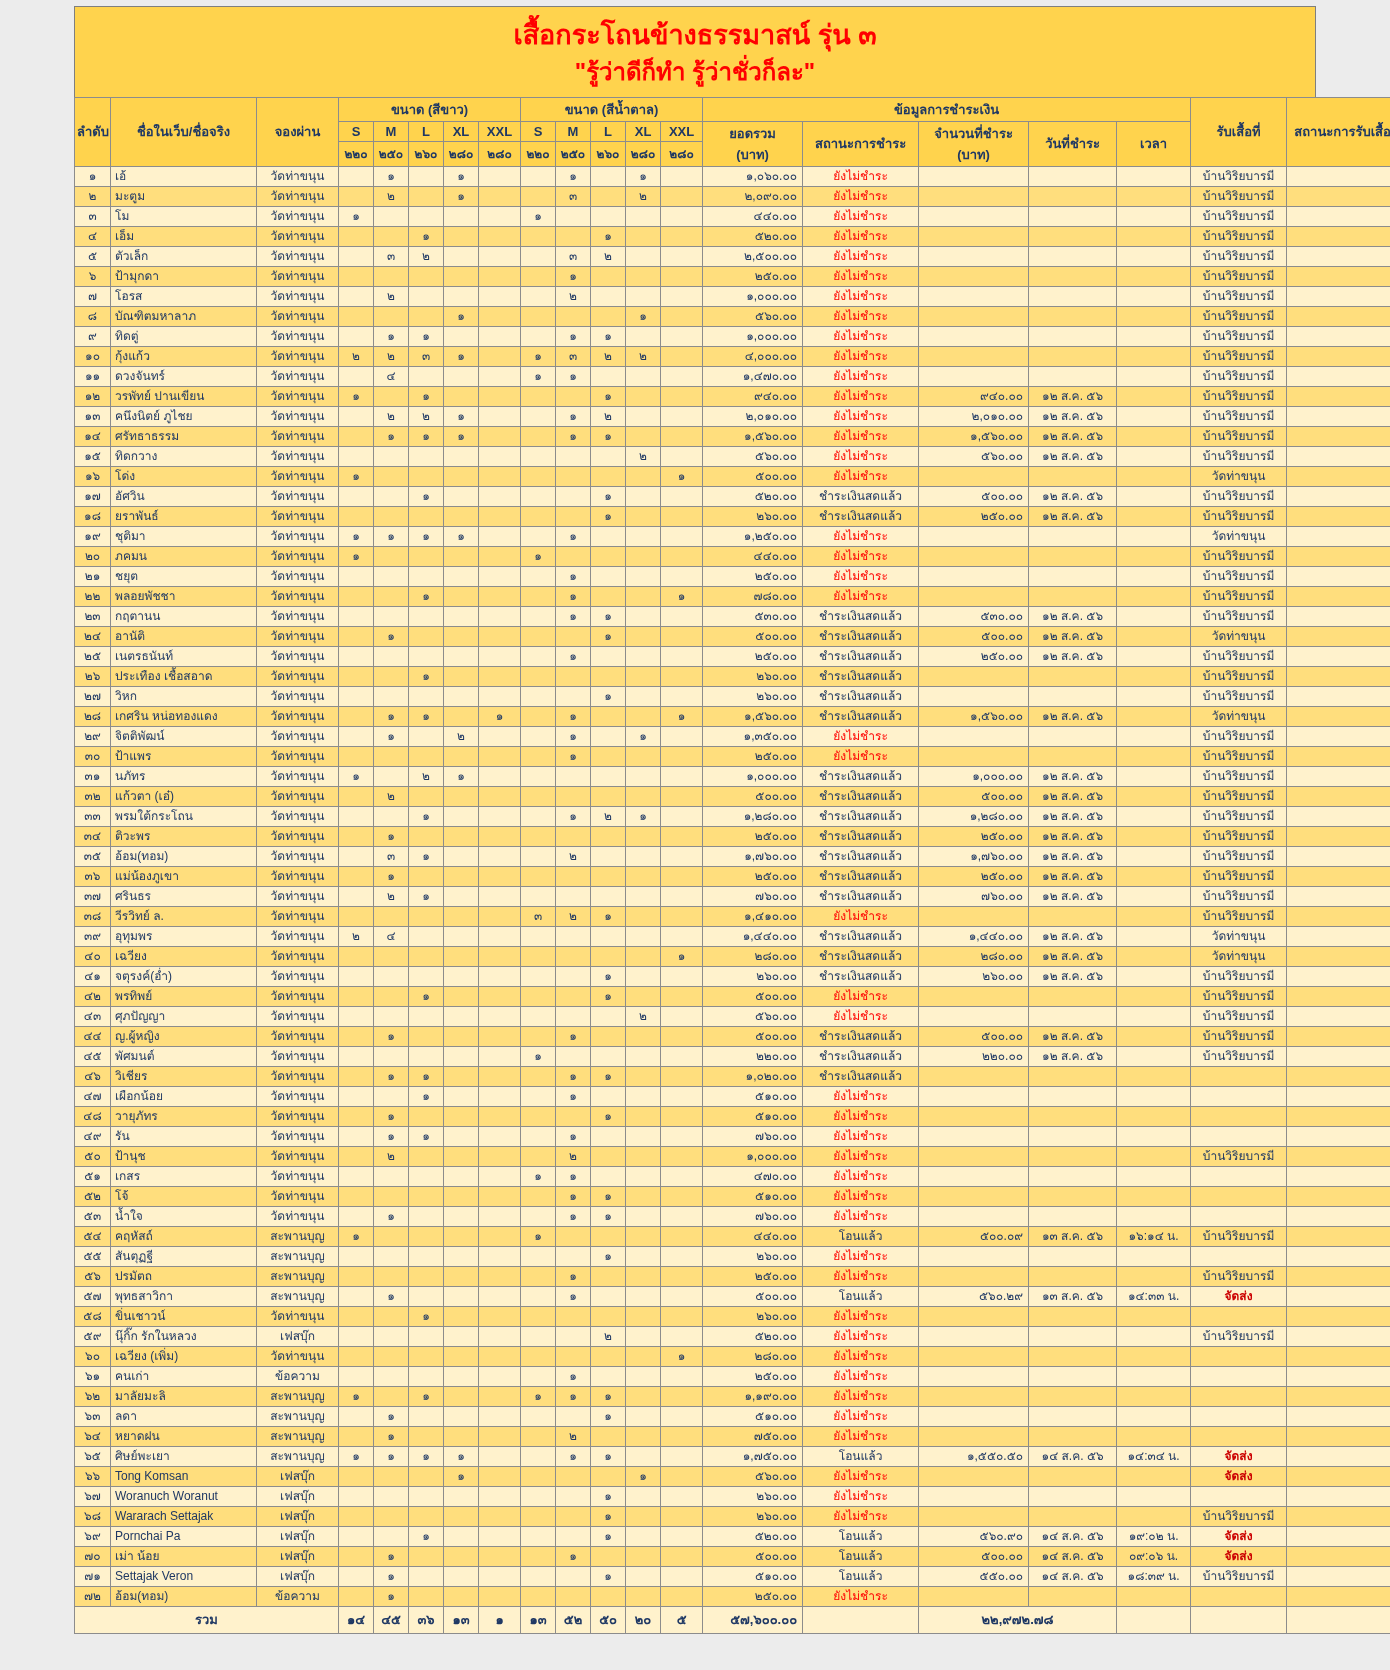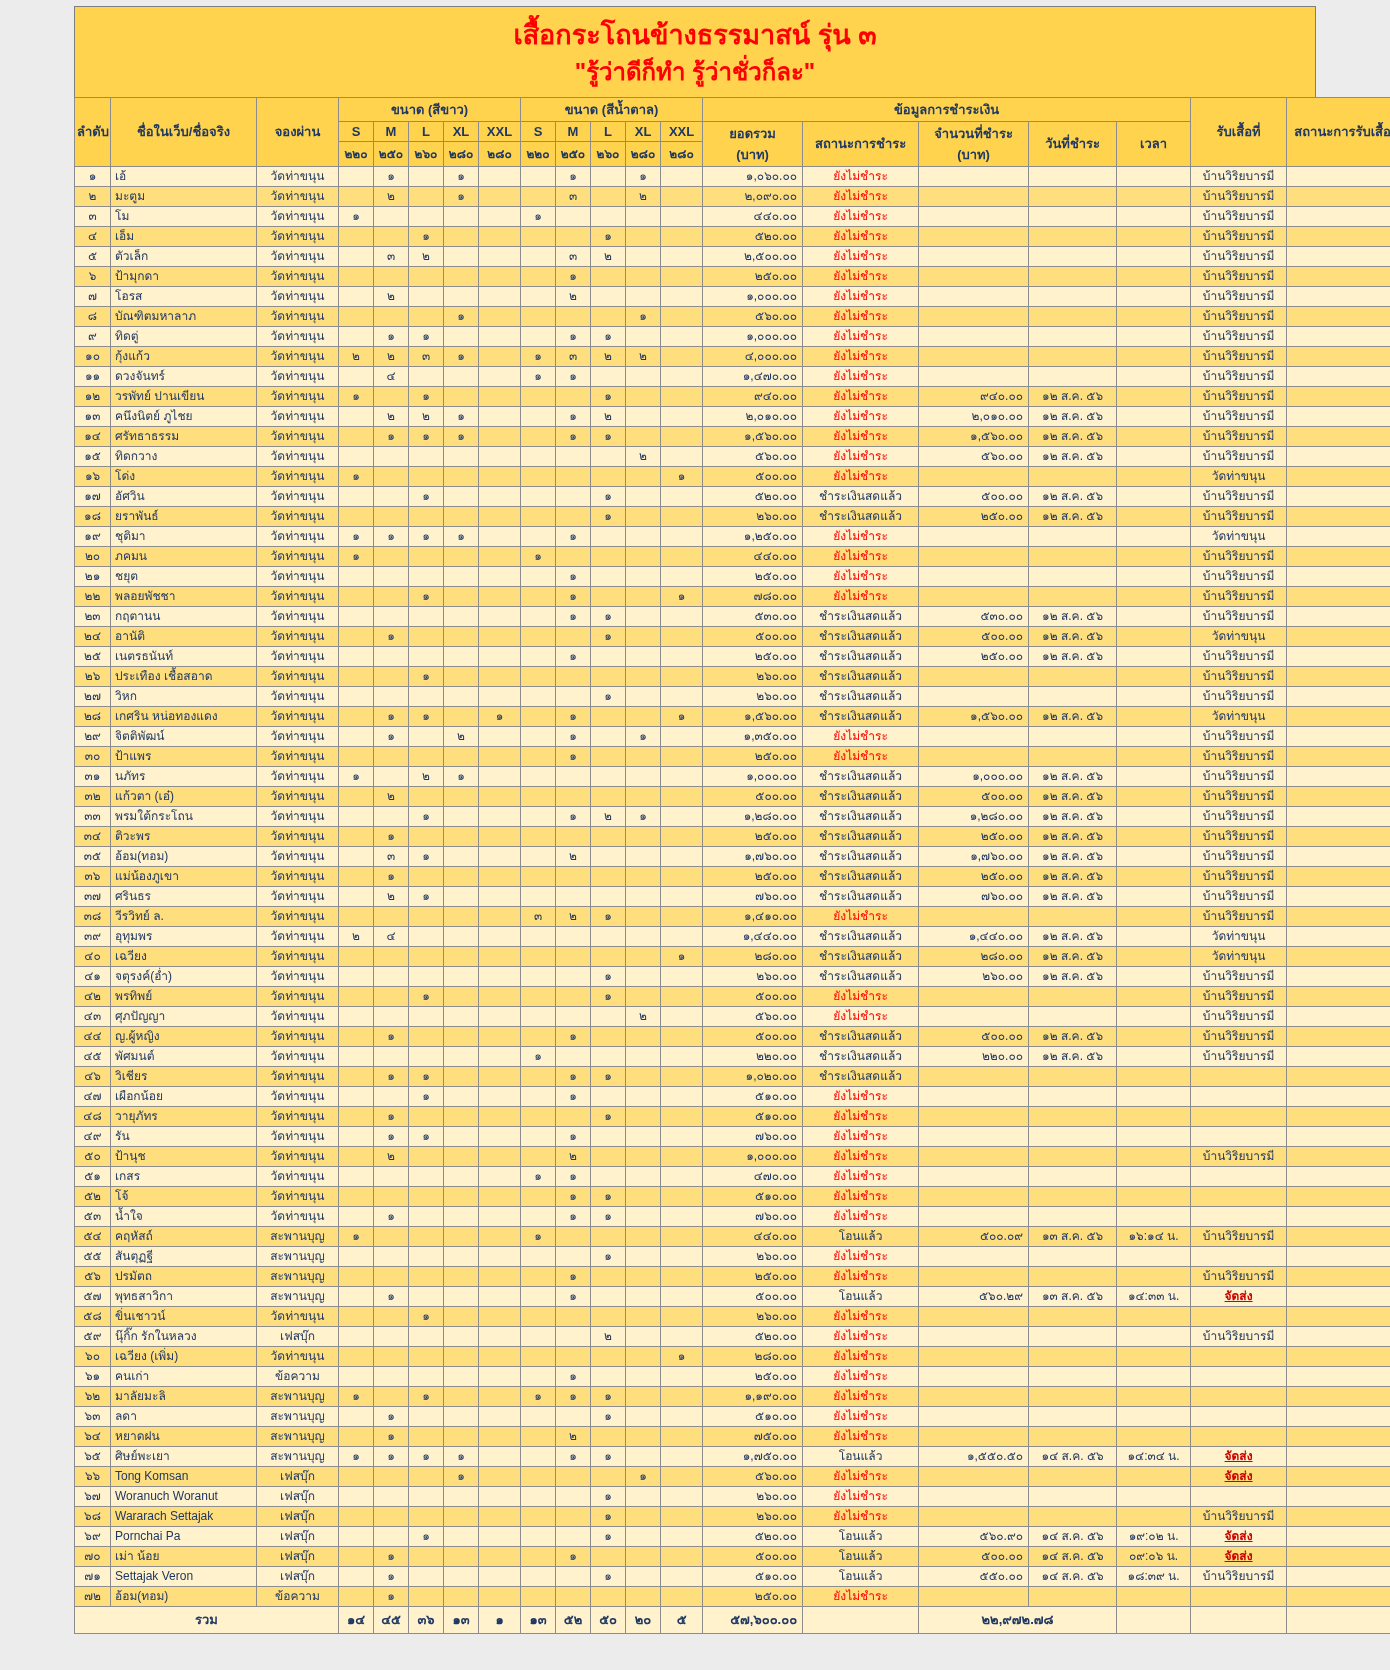--- a/index.html
+++ b/index.html
@@ -32,21 +32,21 @@
   tbody tr.light td{background:var(--row-light);}
   tbody tr.dark td{background:var(--row-dark);}
   .a-c{text-align:center;}
   .a-l{text-align:left;padding-left:4px;}
   .a-r{text-align:right;padding-right:5px;}
   tbody td.st-unpaid{background:var(--unpaid-bg);color:var(--unpaid-text);font-weight:normal;}
   tbody td.st-cash{background:var(--cash-bg);}
   tbody td.st-transfer{background:var(--transfer-bg);}
   tbody td.pk-home{background:var(--home-bg);margin-top:44px;}
   tbody td.pk-wat{background:var(--wat-bg);}
-  tbody td.pk-ship{background:var(--ship-bg);color:var(--ship-text);font-weight:bold;text-decoration:underline;}
+  tbody td.pk-ship{background:var(--ship-bg);color:var(--ship-text);font-weight:bold;}
   tfoot td{background:var(--row-light);font-weight:bold;height:24px;line-height:24px;font-size:13px;}
 </style>
 </head>
 <body>
 
 <div class="sheet">
   <div class="title-box">
     <div class="t1">เสื้อกระโถนข้างธรรมาสน์ รุ่น ๓</div>
     <div class="t2">"รู้ว่าดีก็ทำ รู้ว่าชั่วก็ละ"</div>
   </div>

